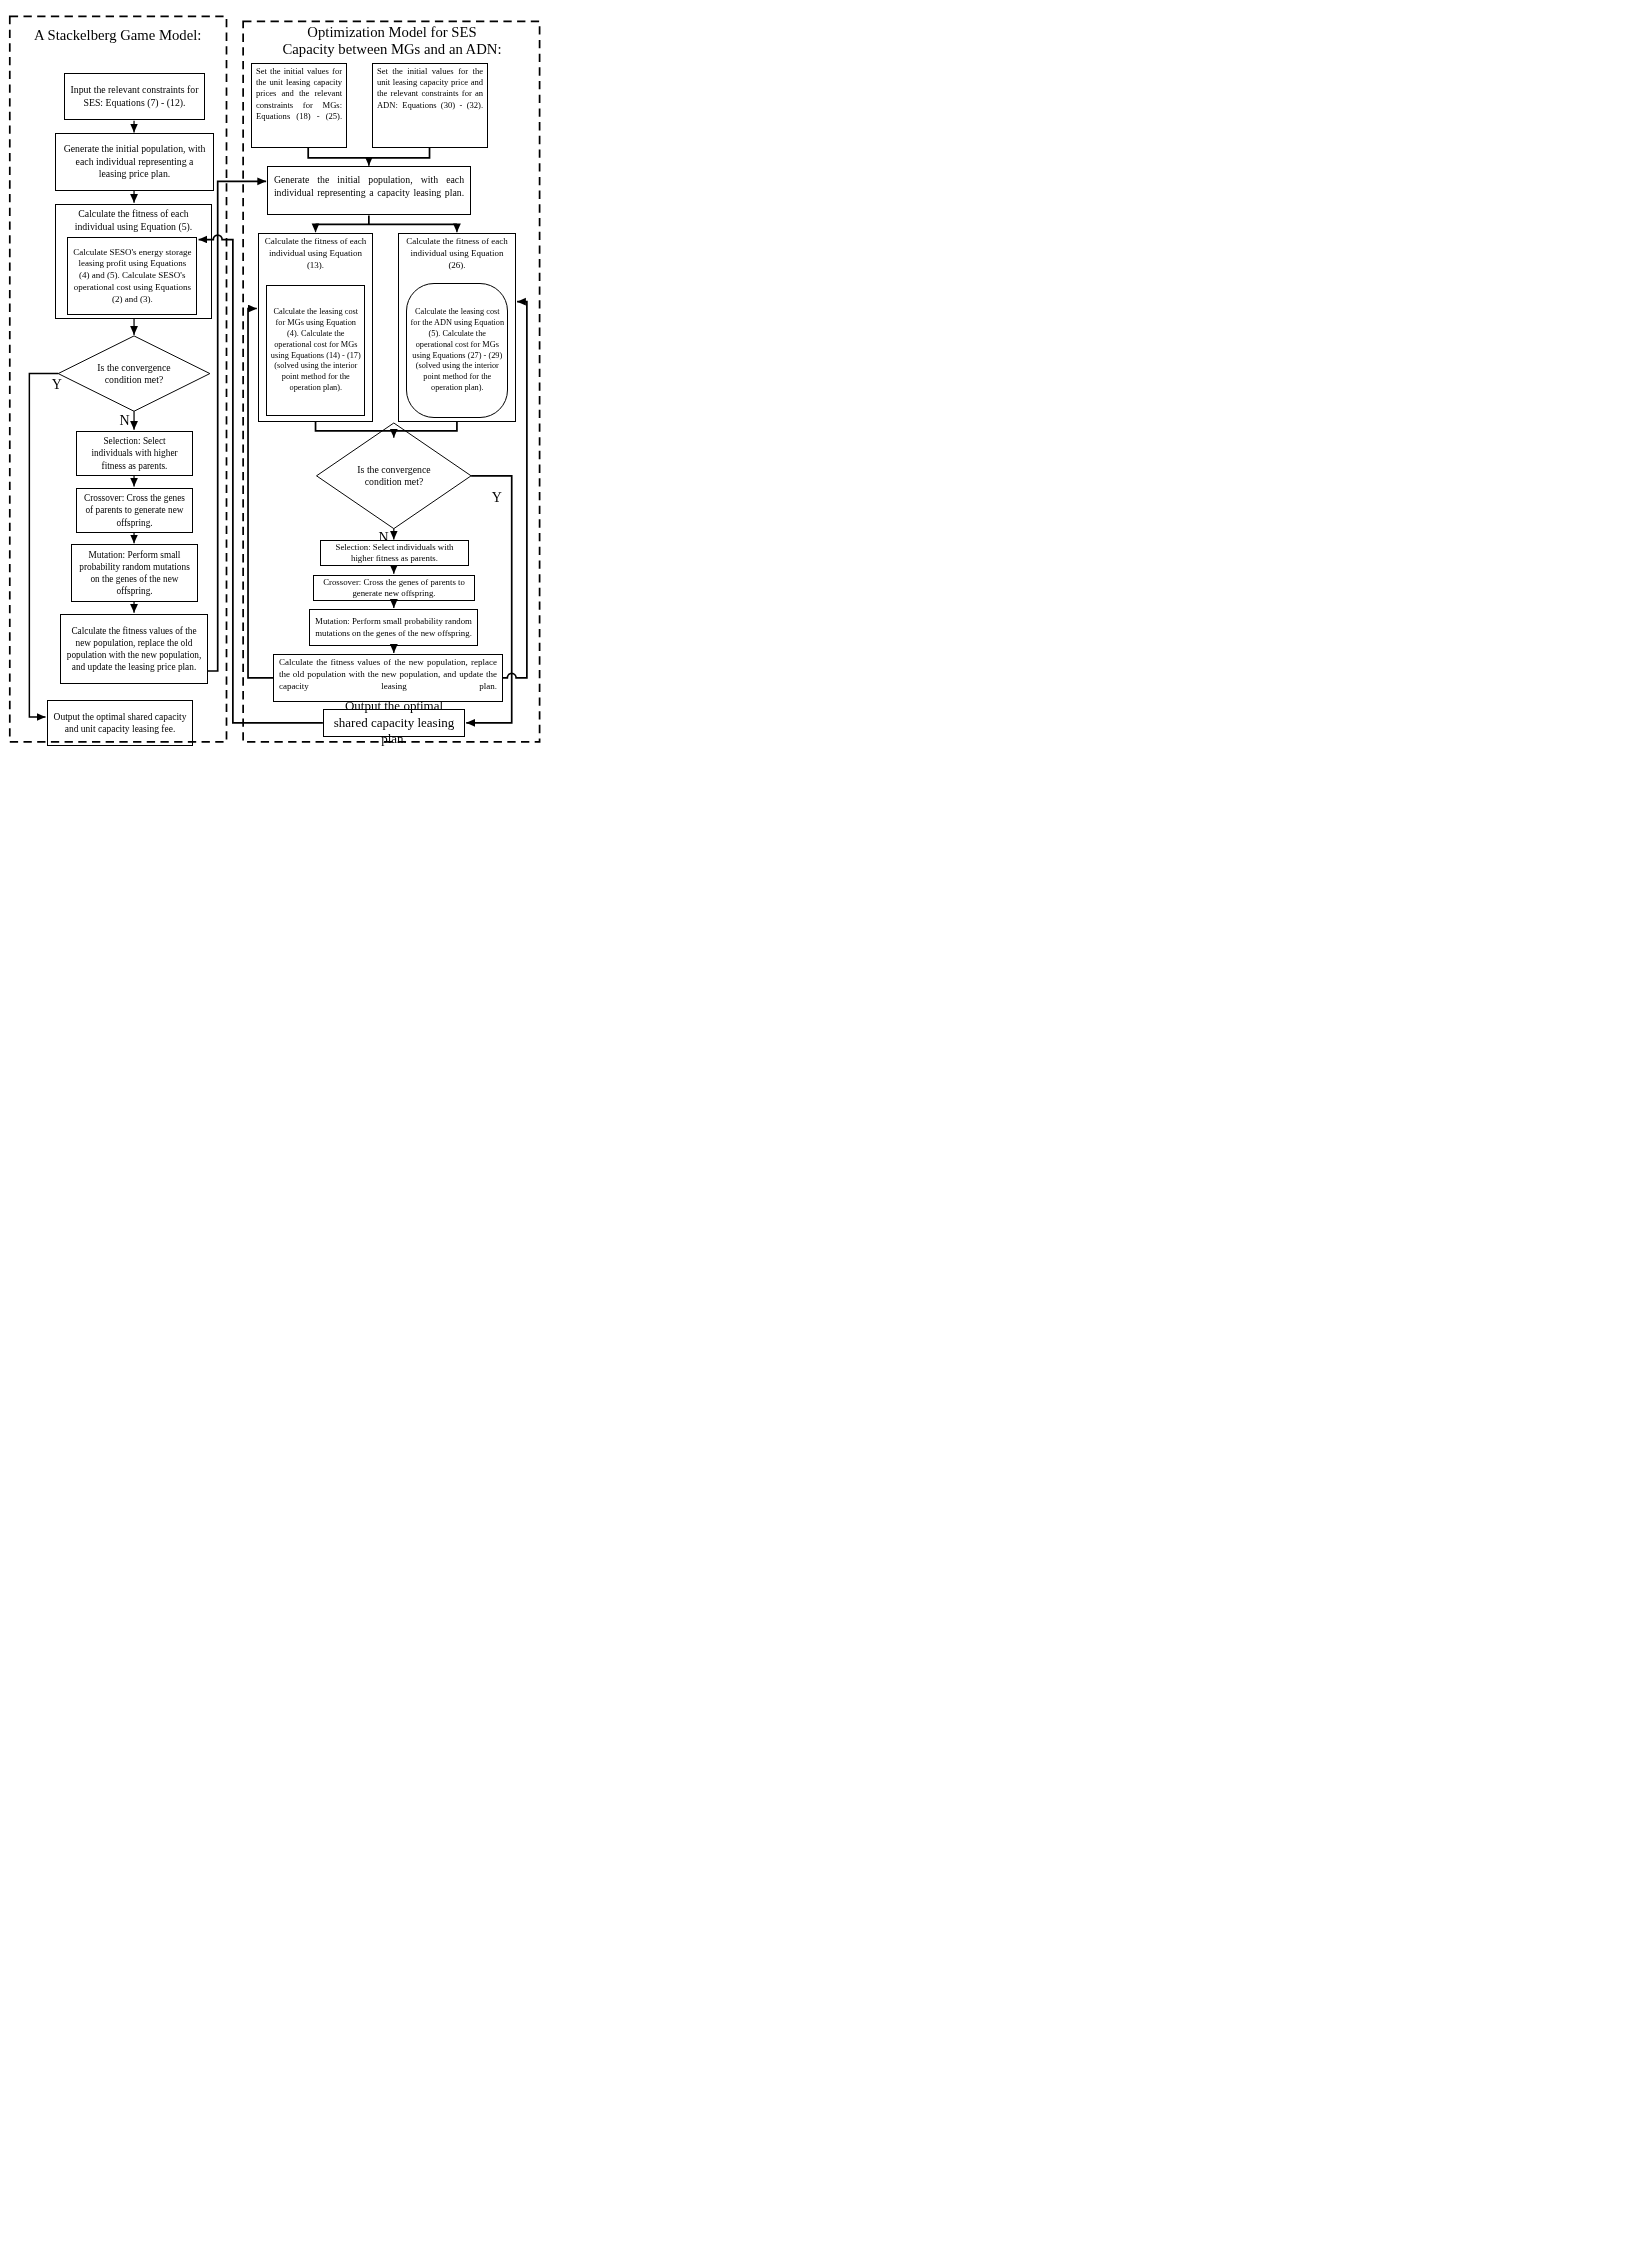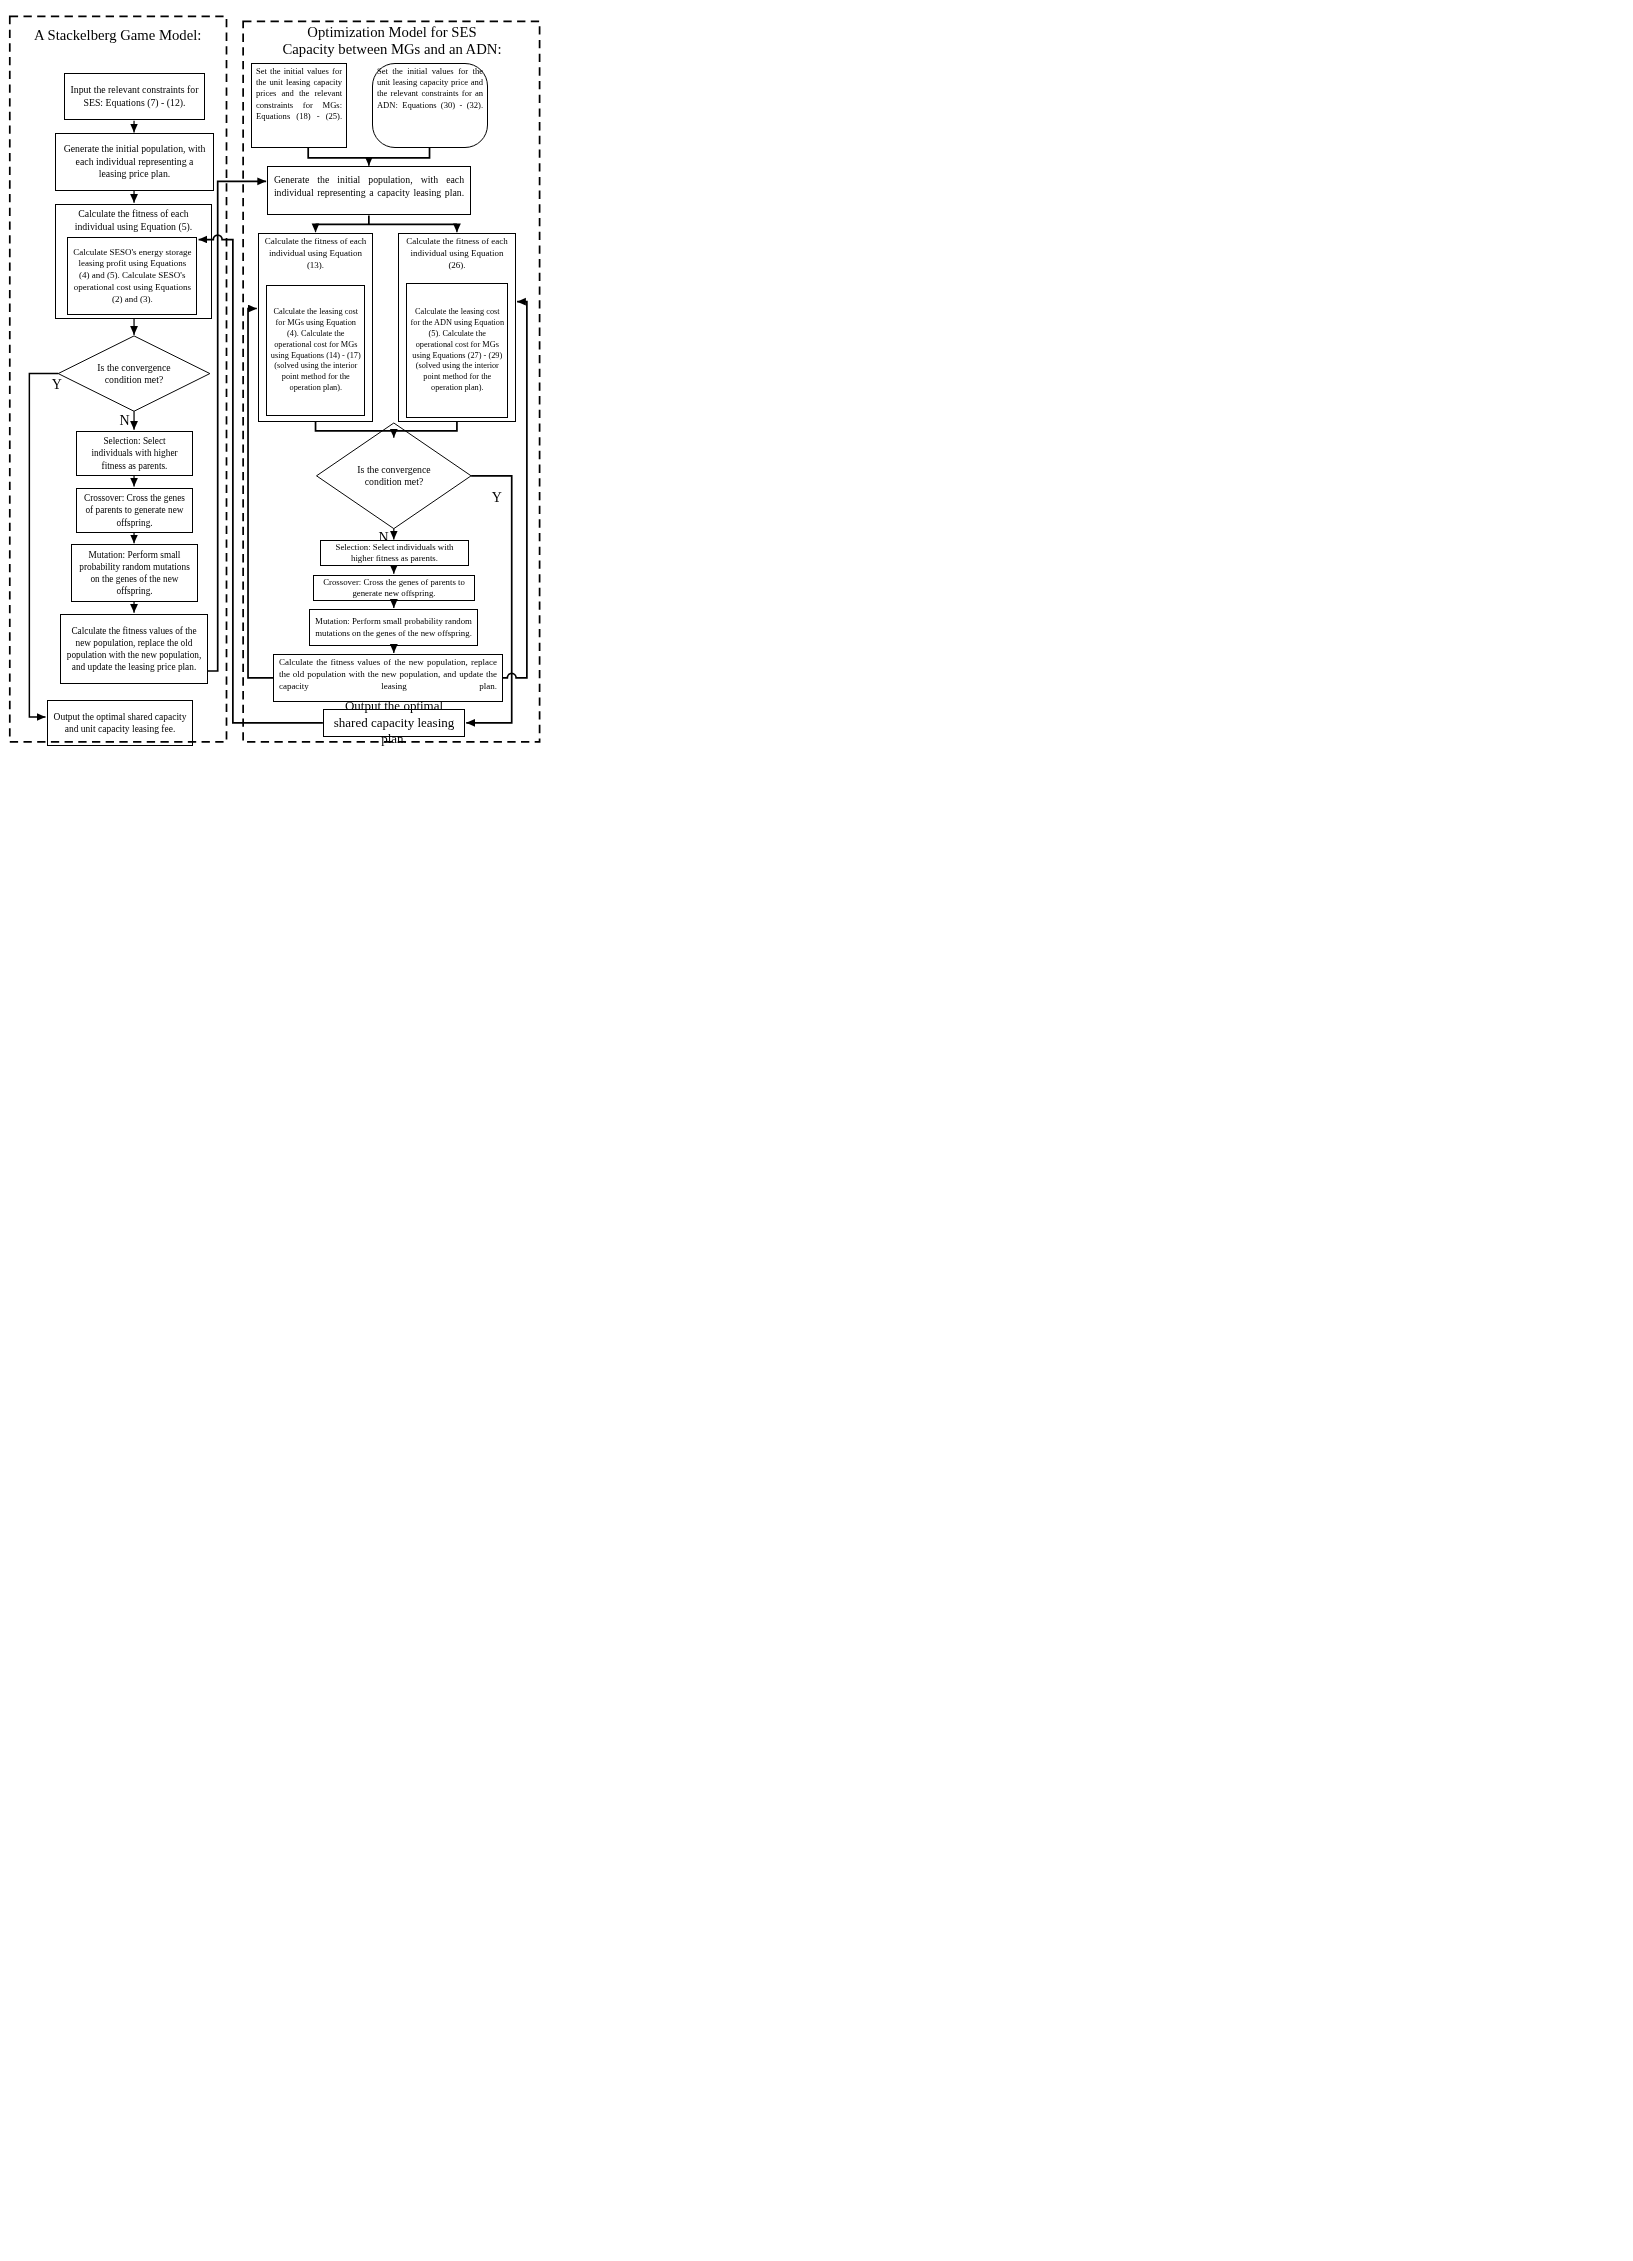--- a/index.html
+++ b/index.html
@@ -48,34 +48,34 @@
 
   <div class="node pad" style="left:47px;top:700px;width:146px;height:46px;font-size:9.5px;">Output the optimal shared capacity and unit capacity leasing fee.</div>
 
   <div class="title" style="left:255px;top:23.5px;width:274px;line-height:1.2;">
     <div>Optimization Model for SES</div>
     <div>Capacity between MGs and an ADN:</div>
   </div>
 
   <div class="node just" style="left:251px;top:63px;width:96px;height:85px;font-size:8.6px;padding:2px 3.9px;display:block;">Set the initial values for the unit leasing capacity prices and the relevant constraints for MGs: Equations (18) - (25).</div>
 
-  <div class="node just" style="left:372px;top:63px;width:116px;height:85px;font-size:8.6px;padding:2px 3.9px;display:block;border-radius:23px;">Set the initial values for the unit leasing capacity price and the relevant constraints for an ADN: Equations (30) - (32).</div>
+  <div class="node just" style="left:372px;top:63px;width:116px;height:85px;font-size:8.6px;padding:2px 3.9px;display:block;">Set the initial values for the unit leasing capacity price and the relevant constraints for an ADN: Equations (30) - (32).</div>
 
   <div class="node just" style="left:267px;top:166px;width:204px;height:49px;font-size:9.8px;padding:6.9px 5.9px;display:block;">Generate the initial population, with each individual representing a capacity leasing plan.</div>
 
   <div class="node" style="left:258px;top:233px;width:115px;height:189px;font-size:9px;
               flex-direction:column;justify-content:flex-start;padding-top:2.4px;">
     <div style="width:105px;">Calculate the fitness of each individual using Equation (13).</div>
     <div class="node" style="left:7.3px;top:51px;width:99px;height:131px;font-size:8.3px;padding:1px 2.9px;">Calculate the leasing cost for MGs using Equation (4). Calculate the operational cost for MGs using Equations (14) - (17) (solved using the interior point method for the operation plan).</div>
   </div>
 
   <div class="node" style="left:398px;top:233px;width:118px;height:189px;font-size:9px;
               flex-direction:column;justify-content:flex-start;padding-top:2.4px;">
     <div style="width:108px;">Calculate the fitness of each individual using Equation (26).</div>
-    <div class="node" style="left:7.3px;top:49px;width:102px;height:135px;font-size:8.3px;padding:1px 2.9px;">Calculate the leasing cost for the ADN using Equation (5). Calculate the operational cost for MGs using Equations (27) - (29) (solved using the interior point method for the operation plan).</div>
+    <div class="node" style="left:7.3px;top:49px;width:102px;height:135px;font-size:8.3px;padding:1px 2.9px;border-radius:28px;">Calculate the leasing cost for the ADN using Equation (5). Calculate the operational cost for MGs using Equations (27) - (29) (solved using the interior point method for the operation plan).</div>
   </div>
 
   <div class="dtext" style="left:340px;top:454px;width:108px;height:44px;">Is the convergence condition met?</div>
   <div class="yn" style="left:486px;top:490px;width:21.5px;text-align:center;">Y</div>
   <div class="yn" style="left:369px;top:530px;width:19.6px;text-align:right;">N</div>
 
   <div class="node pad" style="left:320px;top:540px;width:149px;height:26.4px;font-size:8.8px;">Selection: Select individuals with higher fitness as parents.</div>
 
   <div class="node pad" style="left:313px;top:575px;width:162px;height:26.4px;font-size:8.8px;">Crossover: Cross the genes of parents to generate new offspring.</div>
 

